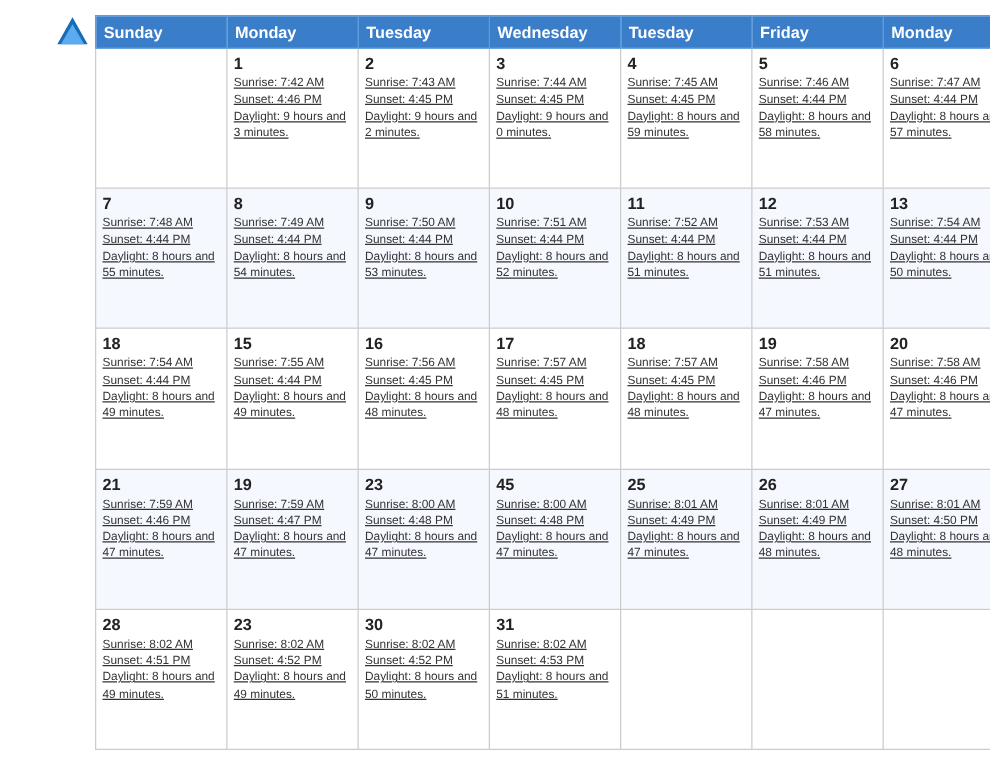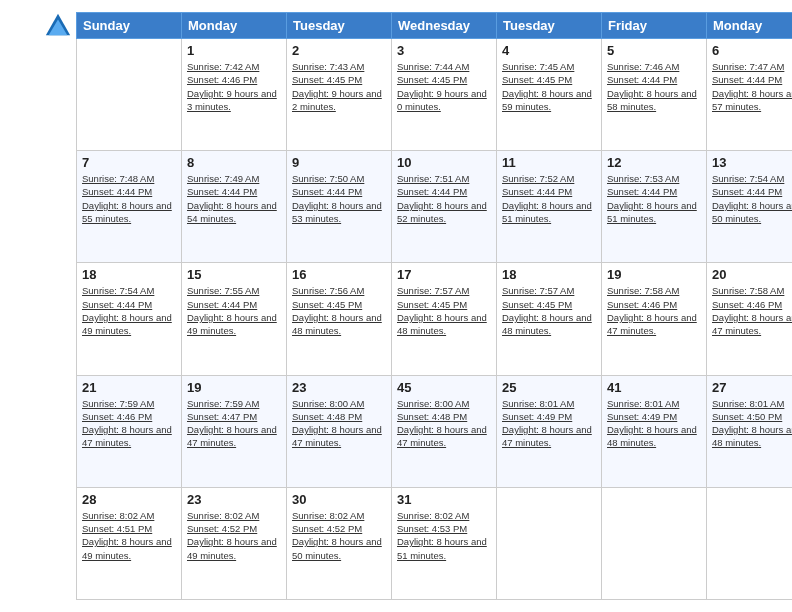--- a/index.html
+++ b/index.html
@@ -237,21 +237,21 @@
           </td>
           <td>
             <span class="day-number">45</span>
             <div class="day-info">Sunrise: 8:00 AM<br>Sunset: 4:48 PM<br>Daylight: 8 hours and 47 minutes.</div>
           </td>
           <td>
             <span class="day-number">25</span>
             <div class="day-info">Sunrise: 8:01 AM<br>Sunset: 4:49 PM<br>Daylight: 8 hours and 47 minutes.</div>
           </td>
           <td>
-            <span class="day-number">41</span>
+            <span class="day-number">26</span>
             <div class="day-info">Sunrise: 8:01 AM<br>Sunset: 4:49 PM<br>Daylight: 8 hours and 48 minutes.</div>
           </td>
           <td>
             <span class="day-number">27</span>
             <div class="day-info">Sunrise: 8:01 AM<br>Sunset: 4:50 PM<br>Daylight: 8 hours and 48 minutes.</div>
           </td>
         </tr>
         <tr>
           <td>
             <span class="day-number">28</span>

